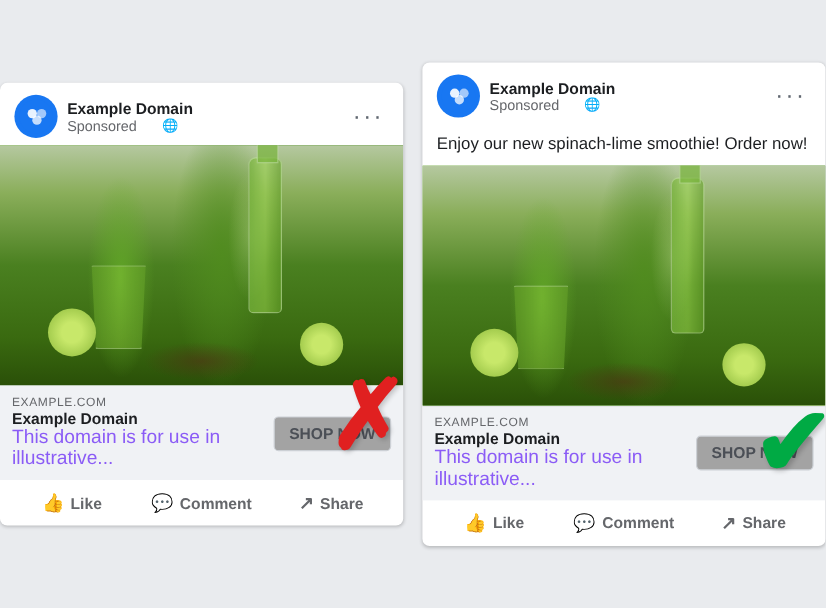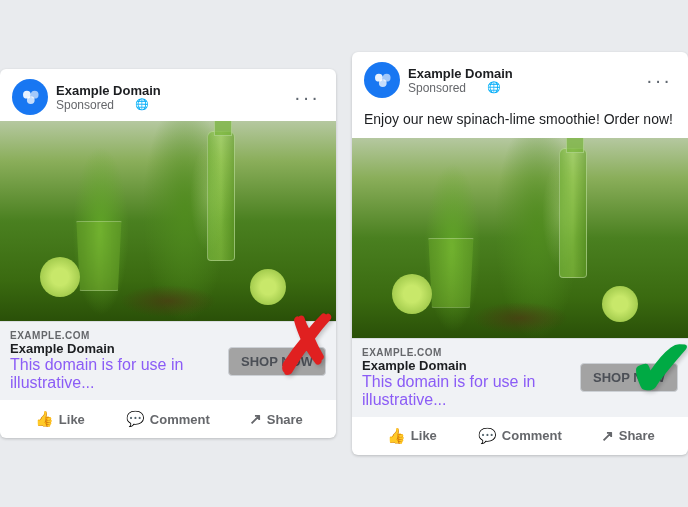--- a/index.html
+++ b/index.html
@@ -169,21 +169,20 @@
     }
     .cta-domain-block {
       display: flex;
       flex-direction: column;
     }
     .domain-label {
       font-size: 10px;
       color: #65676b;
       text-transform: uppercase;
       letter-spacing: 0.5px;
-      font-weight: bold;
     }
     .domain-name {
       font-size: 13px;
       font-weight: 700;
       color: #1c1e21;
     }
     .domain-desc {
       font-size: 16px;
       color: #8b5cf6;
     }

